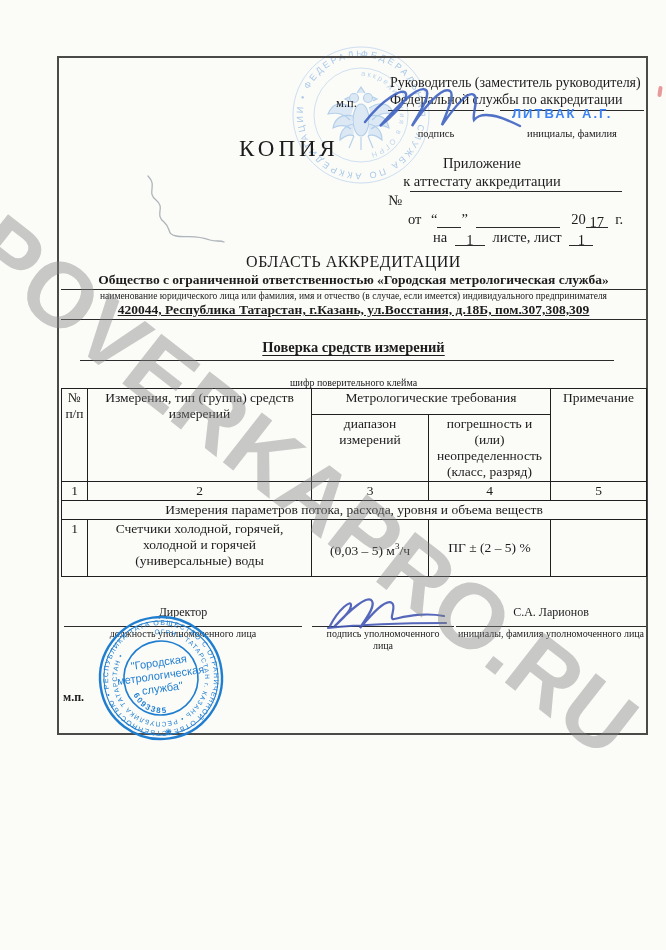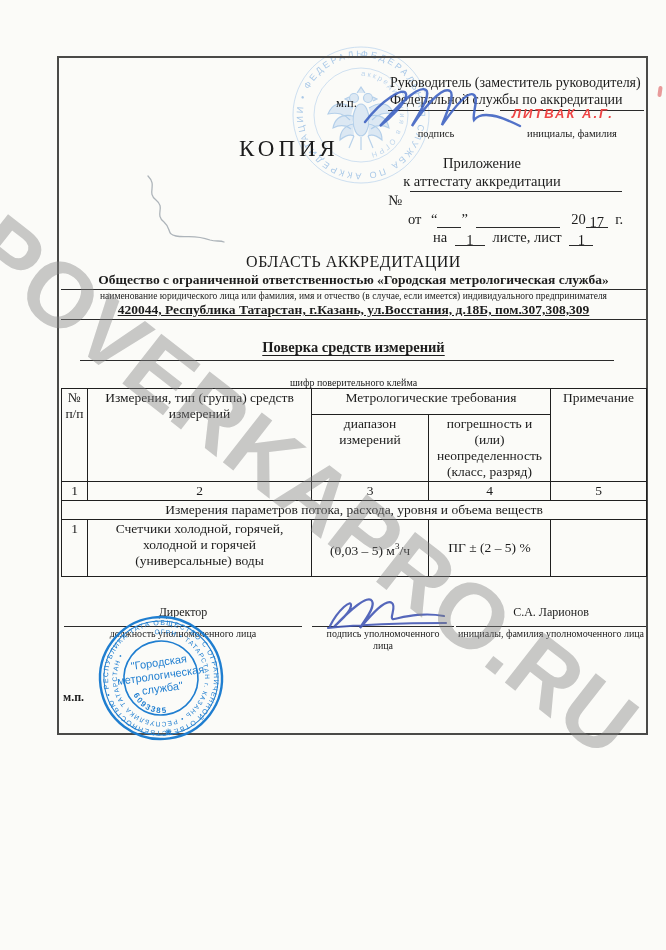--- a/index.html
+++ b/index.html
@@ -21,21 +21,21 @@
   .orgline { border-bottom:1.5px solid #2b2b2b; padding-bottom:1px; }
   .copy { font-size:23px; letter-spacing:4px; }
   .role { font-size:14px; line-height:17px; }
   .appx { font-size:14.5px; line-height:18px; }
   .title { font-size:16px; letter-spacing:0.5px; }
   .org { font-size:13.5px; font-weight:600; }
   .addr { font-size:13.5px; font-weight:600; }
   .activity { font-size:14.5px; font-weight:600; text-decoration:underline; text-underline-offset:3px; }
   .stampname {
     font-family:"Liberation Sans", sans-serif; font-weight:bold;
-    font-size:13px; letter-spacing:2px; color:#ef4444; z-index:15;font-style:italic;
+    font-size:13px; letter-spacing:2px; color:#3b82f6; z-index:15;
   }
   table.acc {
     position:absolute; left:61px; top:388px; z-index:10;
     border-collapse:collapse; table-layout:fixed;
     font-size:13.5px; line-height:16px;
   }
   table.acc td { border:1.5px solid #1f1f1f; padding:1px 3px; }
   .vt { vertical-align:top; }
   .vm { vertical-align:middle; }
   .sig-col { position:absolute; z-index:10; }

